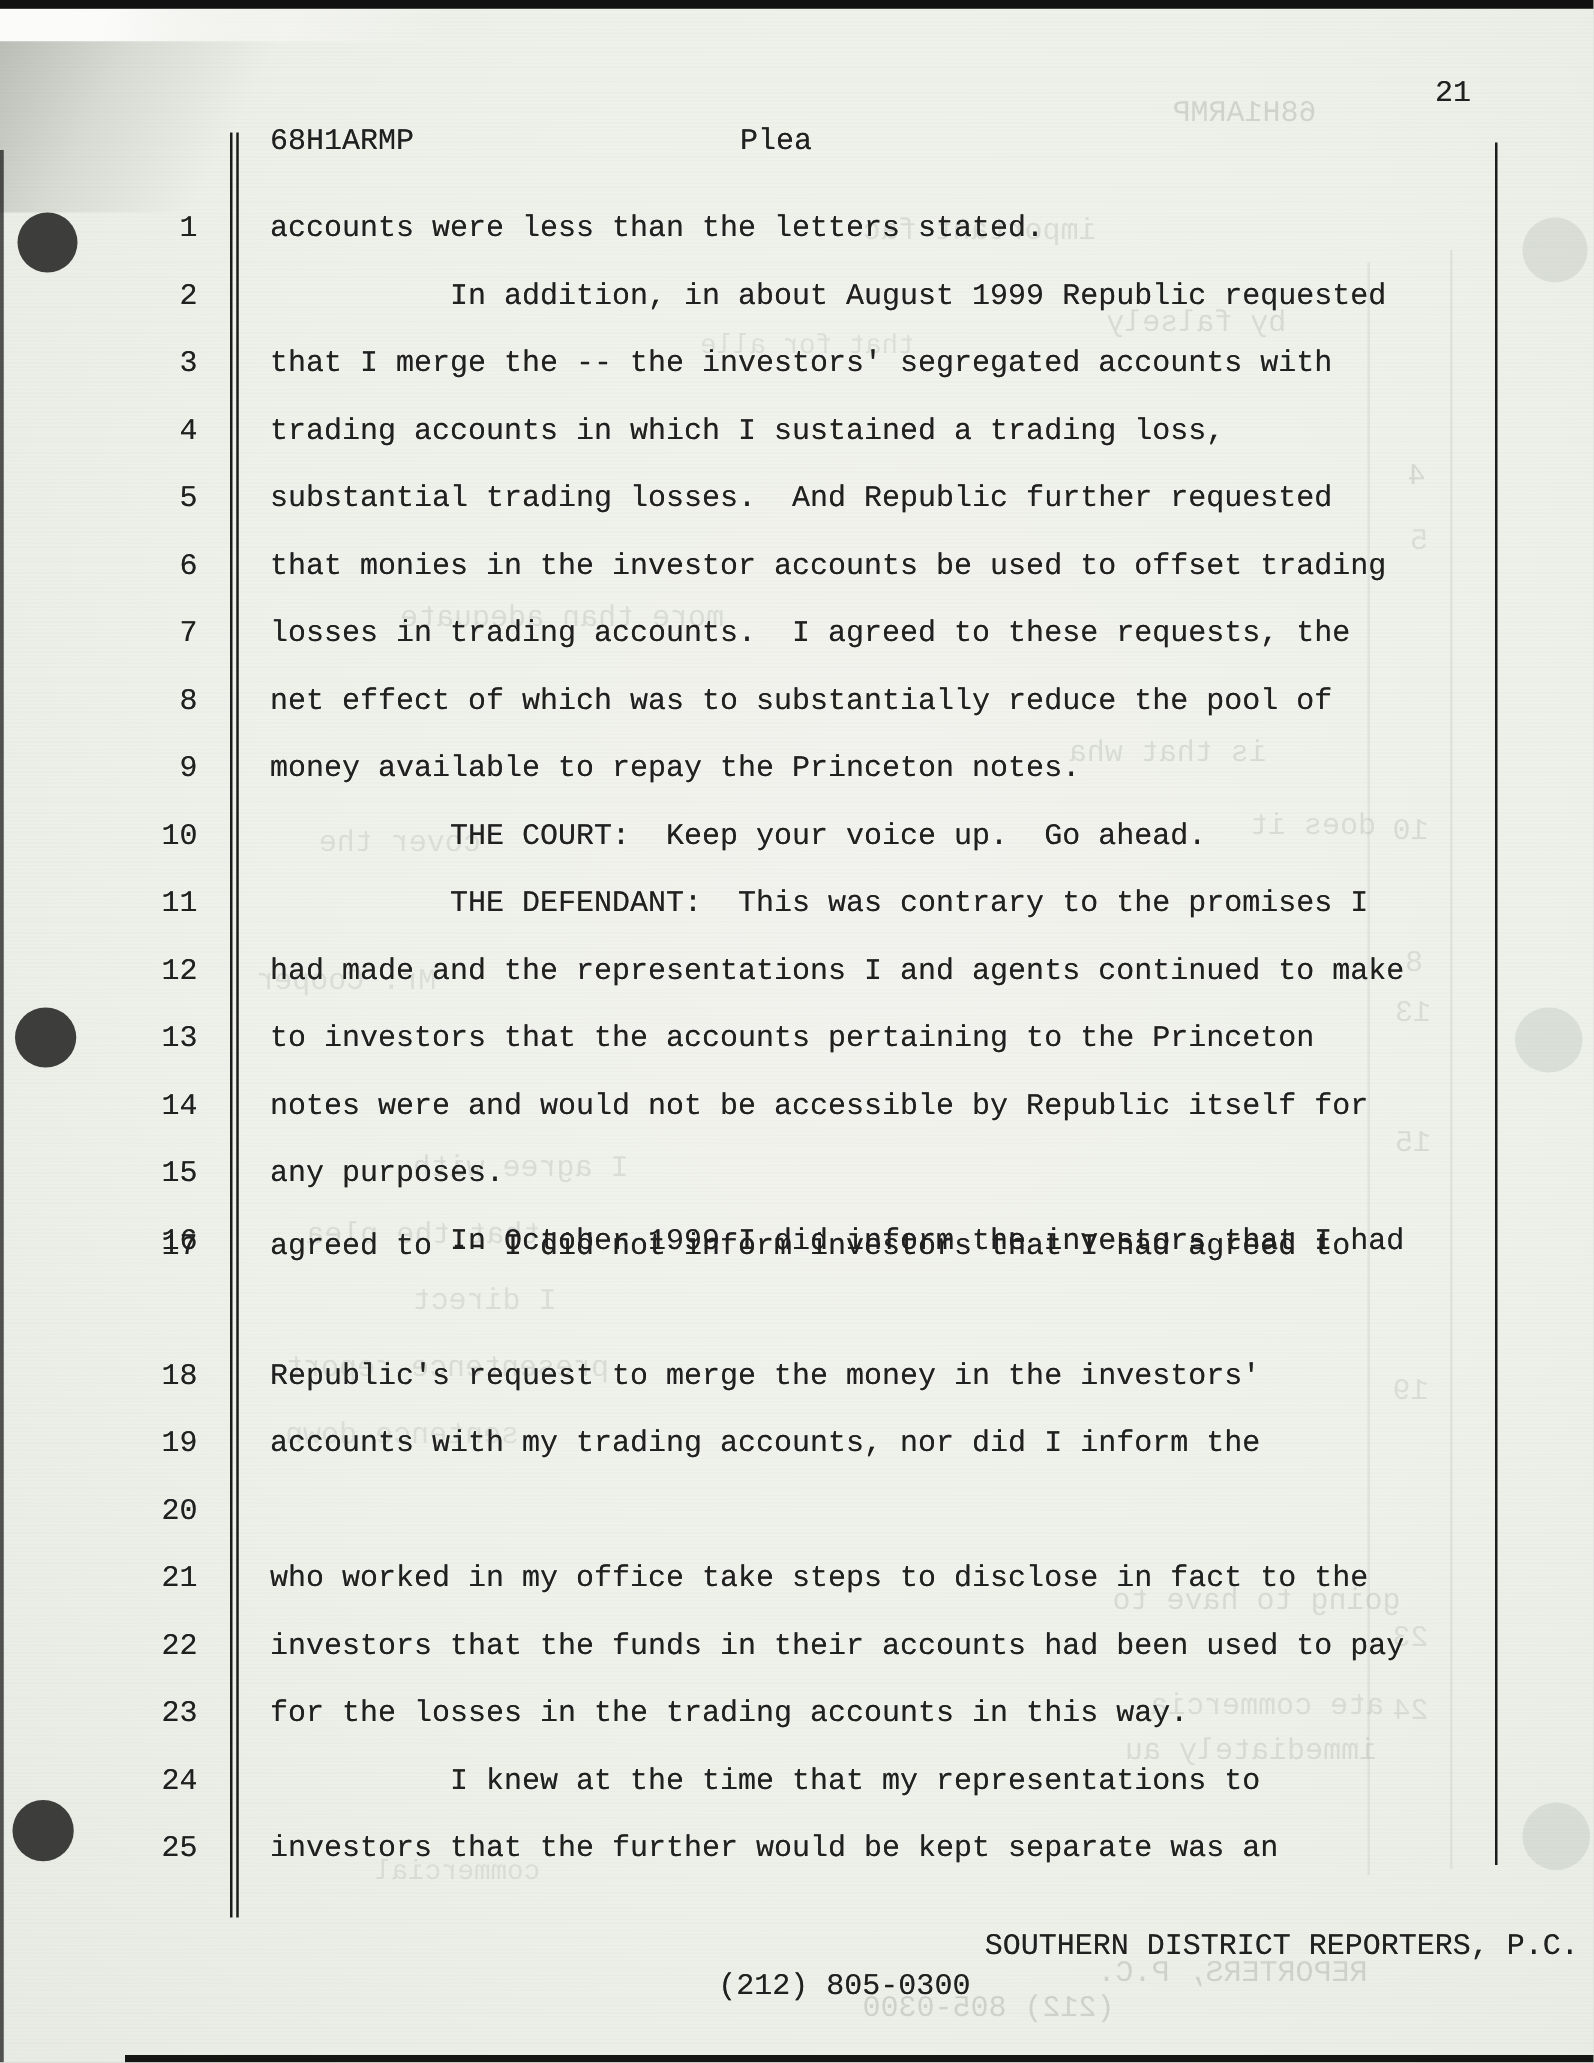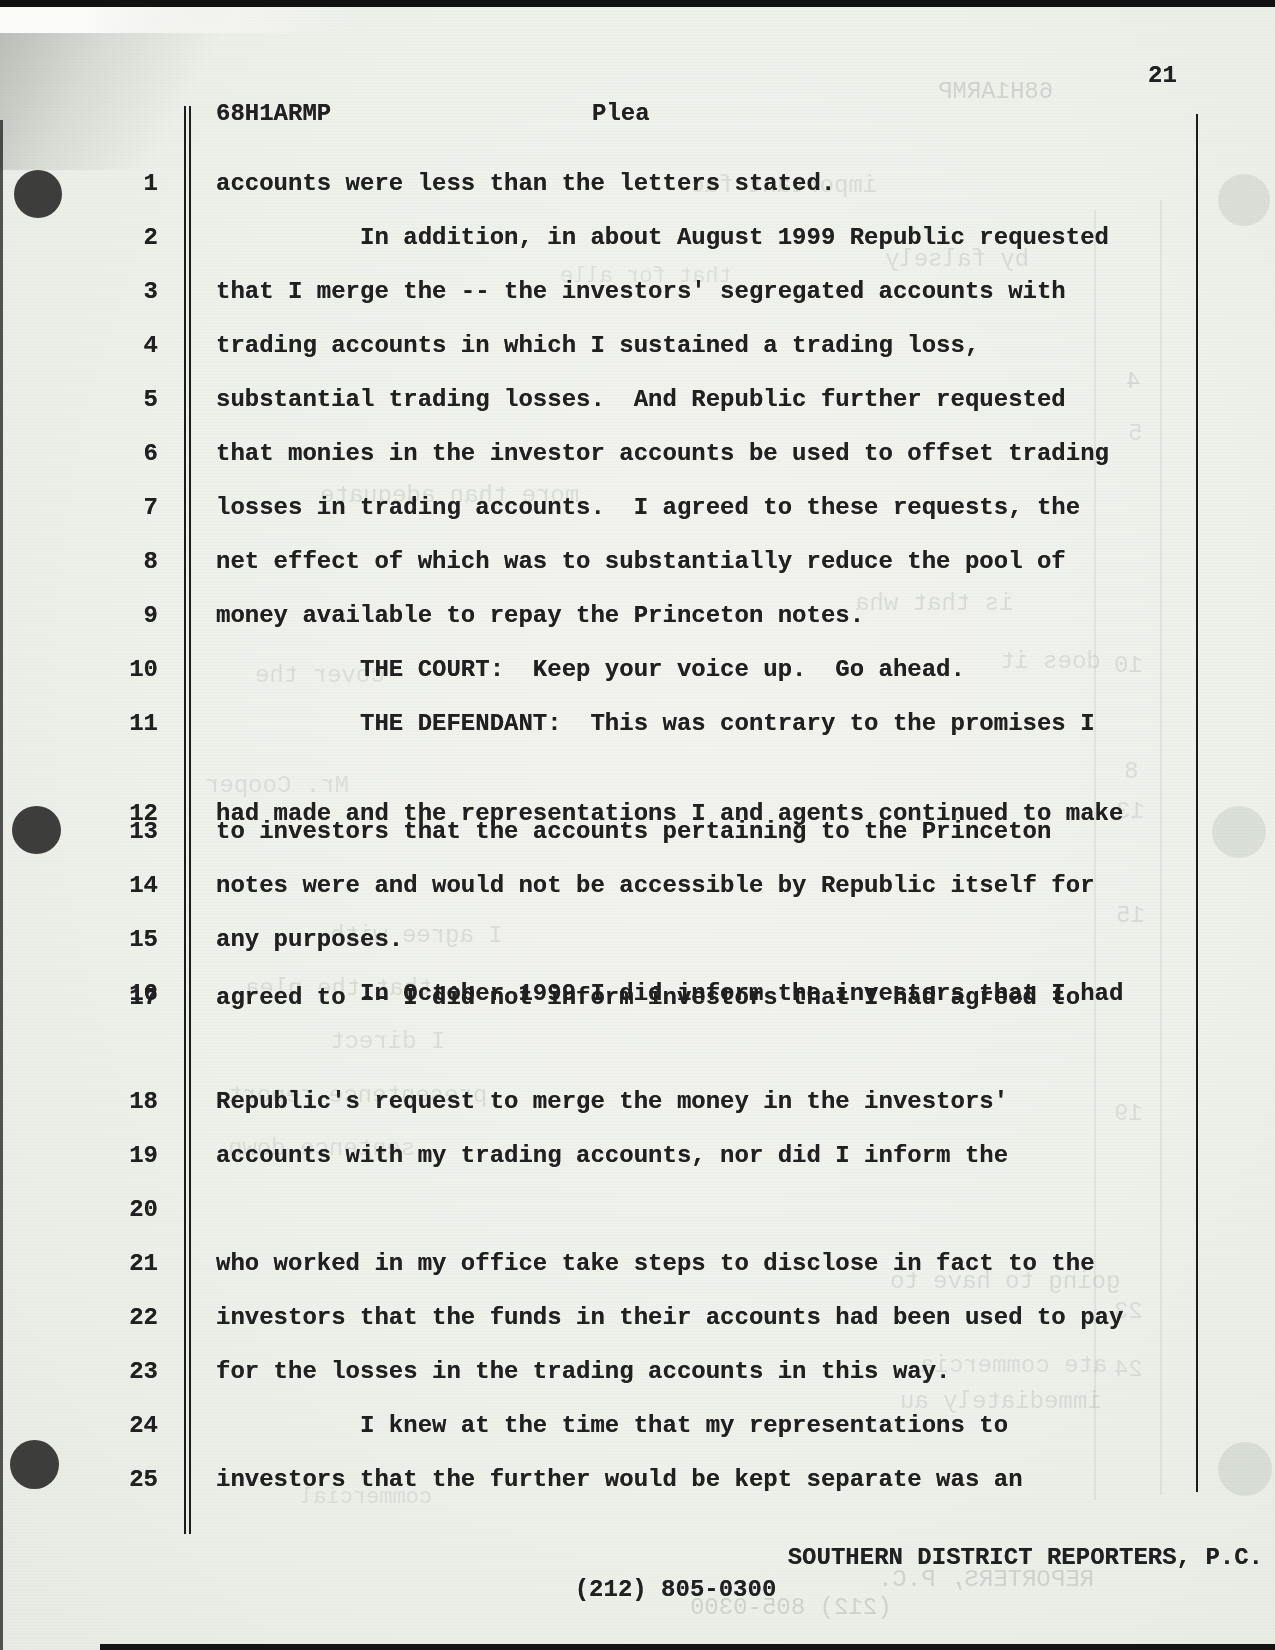--- a/index.html
+++ b/index.html
@@ -55,21 +55,21 @@
   .ltext { position:absolute; left:216px; white-space:pre; }
   .footer { position:absolute; left:88px; width:1175px; text-align:center; font-size:24px; }
   .footer.f1 { top:1544px;text-align:right; }
   .footer.f2 { top:1576px; }
   .ghost {
     position:absolute; white-space:pre; color:#5a665c;
     transform: scaleX(-1);
     font-size:24px;
     filter: blur(0.6px);
   }
-  .txt { text-shadow: 0 0 0.5px rgba(10,10,10,0.55); font-weight: bold; }
+  .txt { text-shadow: 0 0 0.5px rgba(10,10,10,0.55); }
 </style>
 </head>
 <body>
 
 <div class="scan">
 
   <div class="corner-shade"></div>
   <div class="top-sliver"></div>
   <div class="bar-top"></div>
   <div class="bar-bottom"></div>
@@ -173,21 +173,21 @@
     <div class="tline" style="top: 656px;">
       <span class="lnum txt">10</span>
       <span class="ltext txt">          THE COURT:  Keep your voice up.  Go ahead.</span>
     </div>
 
     <div class="tline" style="top: 710px;">
       <span class="lnum txt">11</span>
       <span class="ltext txt">          THE DEFENDANT:  This was contrary to the promises I</span>
     </div>
 
-    <div class="tline" style="top: 800px;">
+    <div class="tline" style="top: 764px;">
       <span class="lnum txt">12</span>
       <span class="ltext txt">had made and the representations I and agents continued to make</span>
     </div>
 
     <div class="tline" style="top: 818px;">
       <span class="lnum txt">13</span>
       <span class="ltext txt">to investors that the accounts pertaining to the Princeton</span>
     </div>
 
     <div class="tline" style="top: 872px;">

